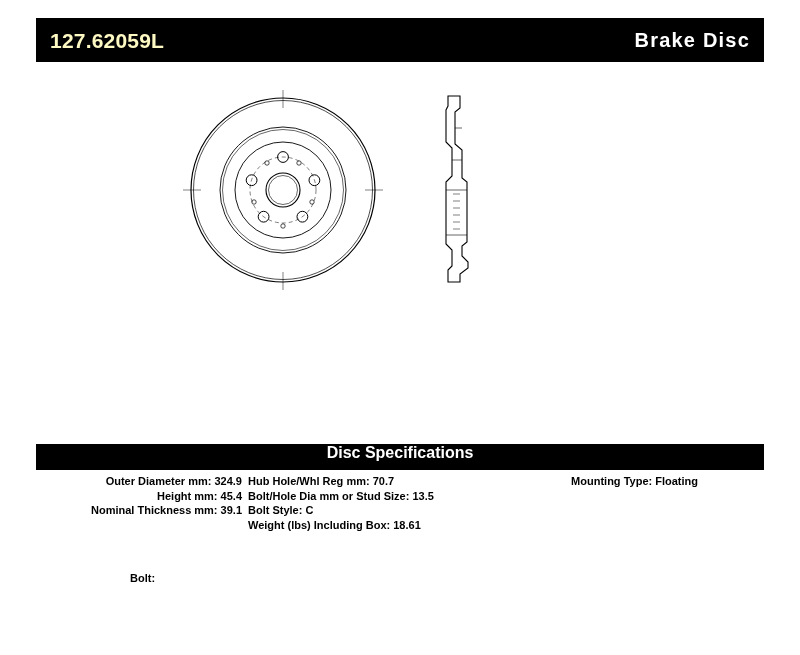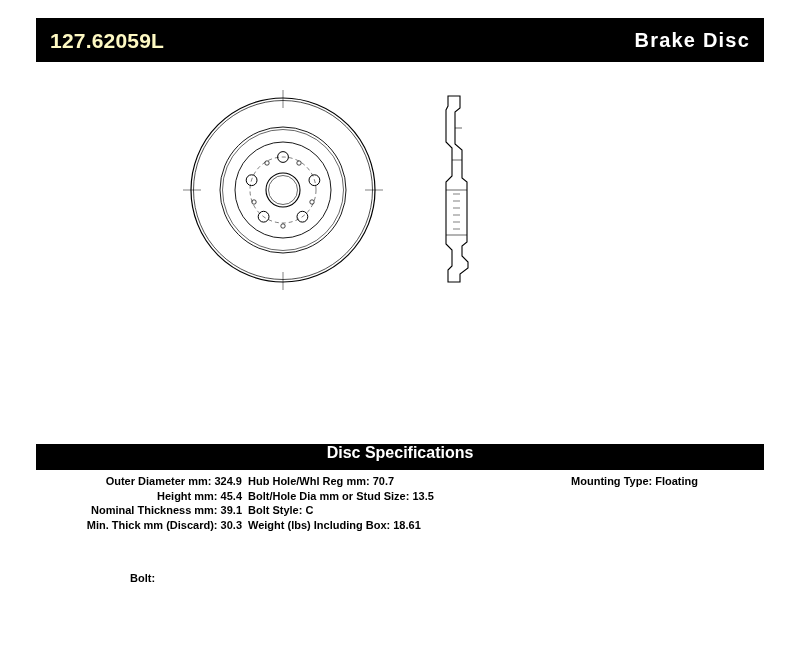--- a/index.html
+++ b/index.html
@@ -214,21 +214,20 @@
 
   <div class="spec-bar">
     <span class="title">Disc Specifications</span>
   </div>
 
   <div class="spec-columns">
     <div class="col col-left">
       <div class="spec-line">Outer Diameter mm: 324.9</div>
       <div class="spec-line">Height mm: 45.4</div>
       <div class="spec-line">Nominal Thickness mm: 39.1</div>
-      <div class="spec-line">Min. Thick mm (Discard): 30.3</div>
     </div>
     <div class="col col-mid">
       <div class="spec-line">Hub Hole/Whl Reg mm: 70.7</div>
       <div class="spec-line">Bolt/Hole Dia mm or Stud Size: 13.5</div>
       <div class="spec-line">Bolt Style: C</div>
       <div class="spec-line">Weight (lbs) Including Box: 18.61</div>
     </div>
     <div class="col col-right">
       <div class="spec-line">Mounting Type: Floating</div>
     </div>

